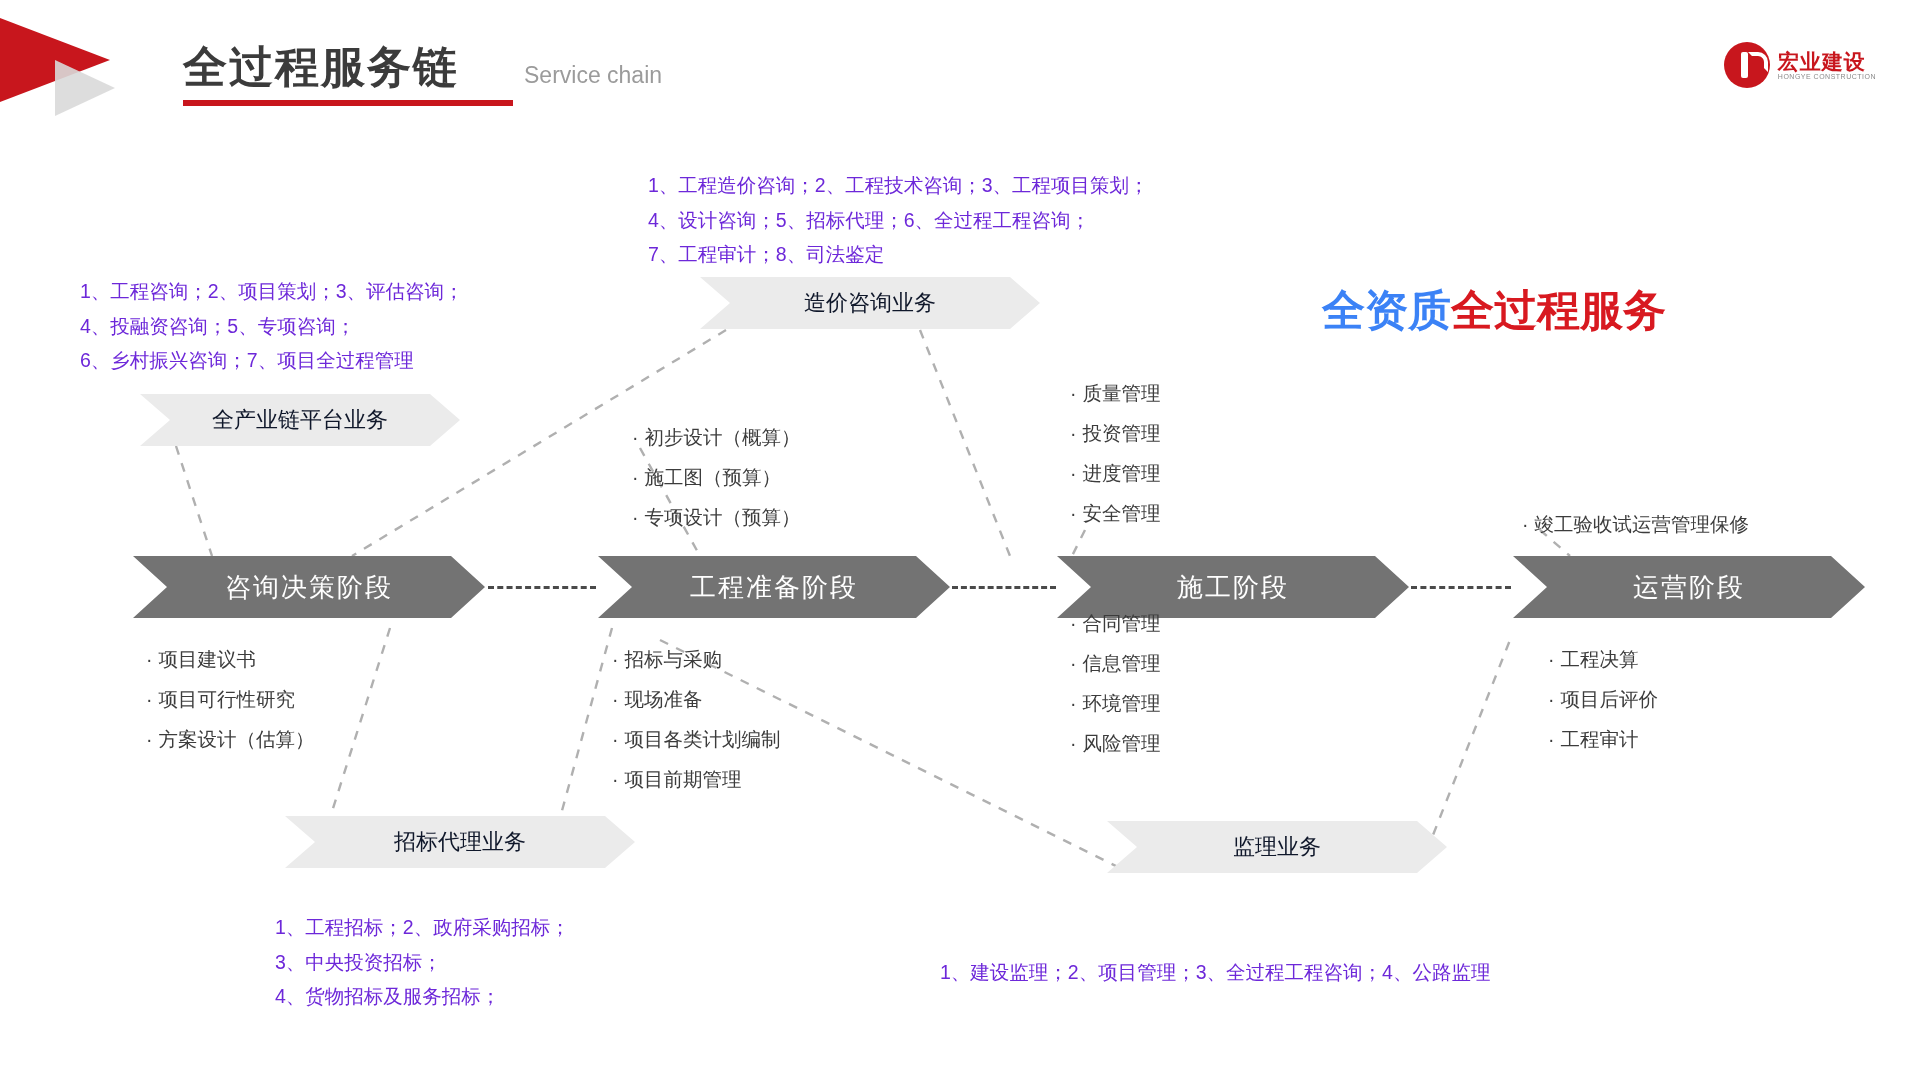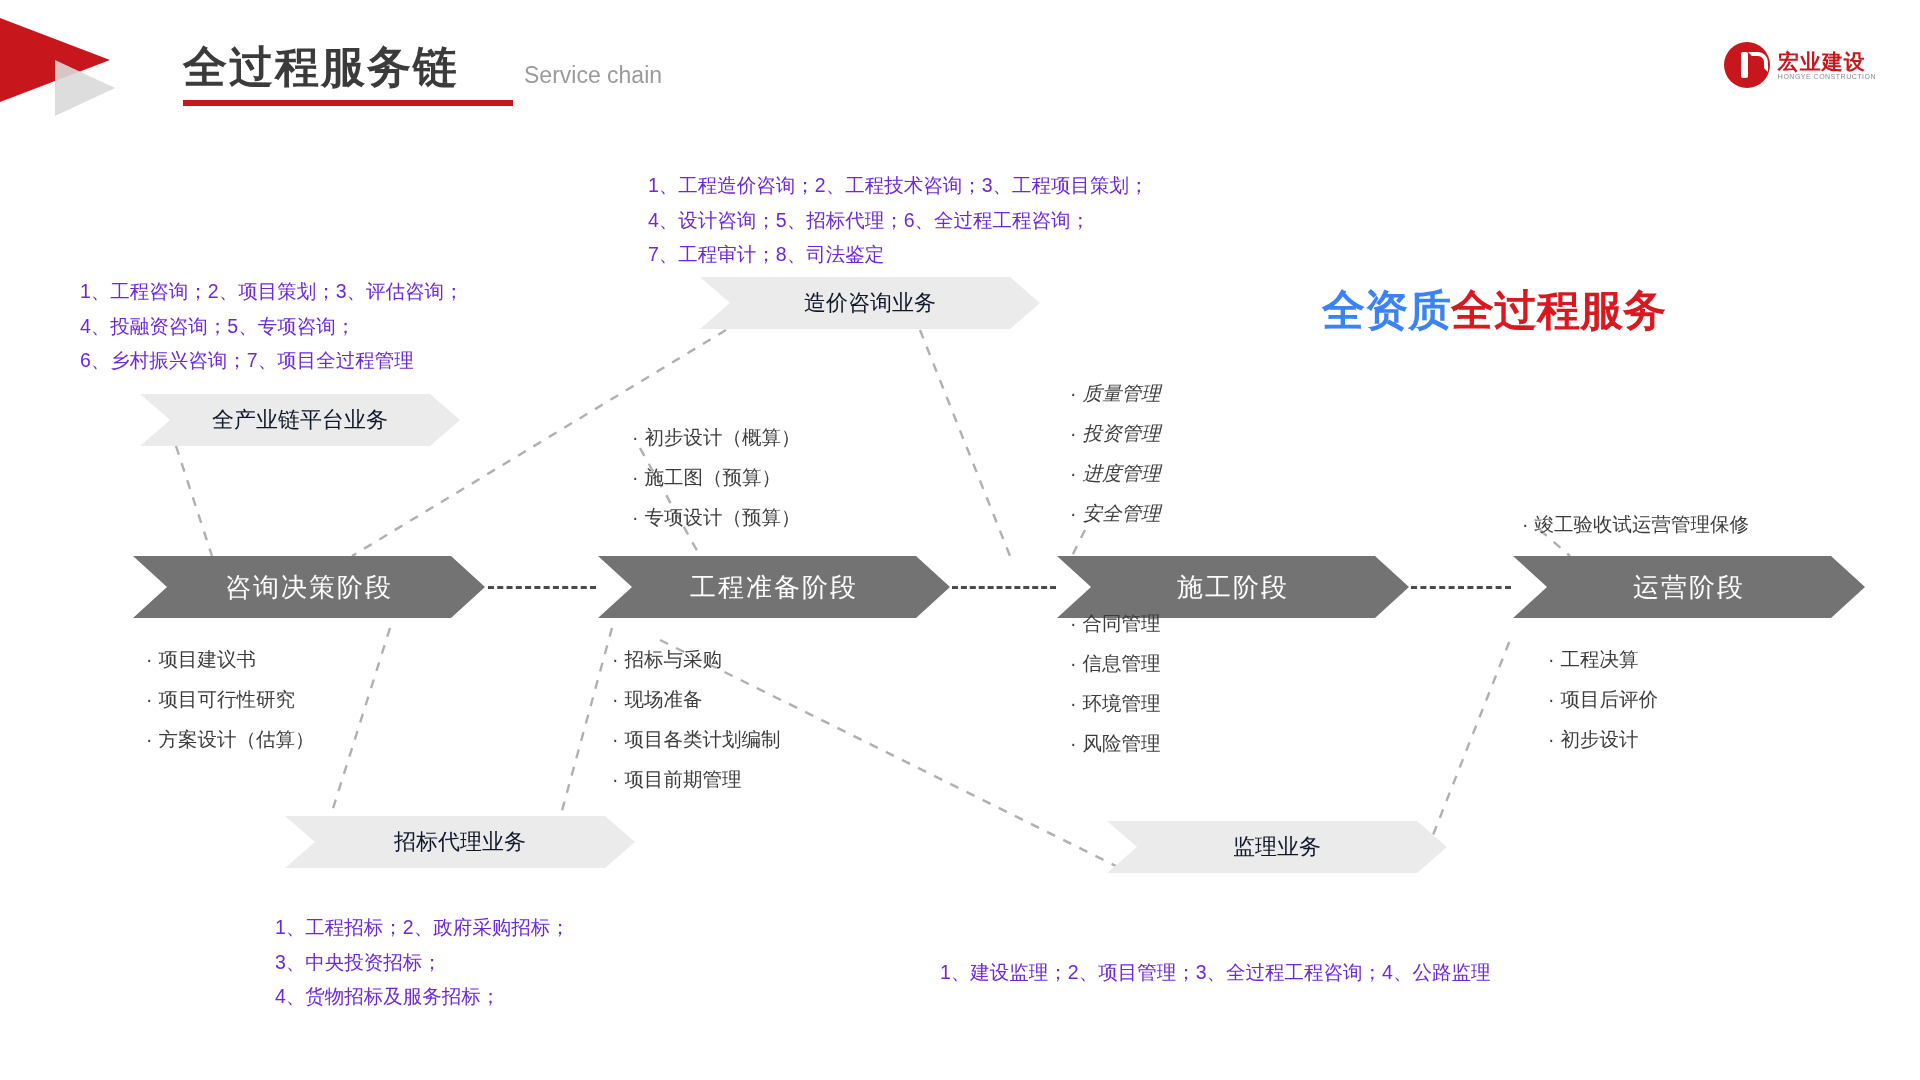--- a/index.html
+++ b/index.html
@@ -263,21 +263,21 @@
 <div class="biz-tag" id="biz-3">
   <span>监理业务</span>
 </div>
 
 <div class="bullets" style="left:632px; top:418px;">
   <div>初步设计（概算）</div>
   <div>施工图（预算）</div>
   <div>专项设计（预算）</div>
 </div>
 
-<div class="bullets" style="left:1070px; top:374px;font-style:italic;">
+<div class="bullets" style="left:1070px; top:374px;">
   <div>质量管理</div>
   <div>投资管理</div>
   <div>进度管理</div>
   <div>安全管理</div>
 </div>
 
 <div class="bullets" style="left:1522px; top:505px;">
   <div>竣工验收试运营管理保修</div>
 </div>
 
@@ -314,14 +314,14 @@
 <div class="bullets" style="left:1070px; top:604px;">
   <div>合同管理</div>
   <div>信息管理</div>
   <div>环境管理</div>
   <div>风险管理</div>
 </div>
 
 <div class="bullets" style="left:1548px; top:640px;">
   <div>工程决算</div>
   <div>项目后评价</div>
-  <div>初步设计</div>
+  <div>工程审计</div>
 </div>
 
 </body></html>

